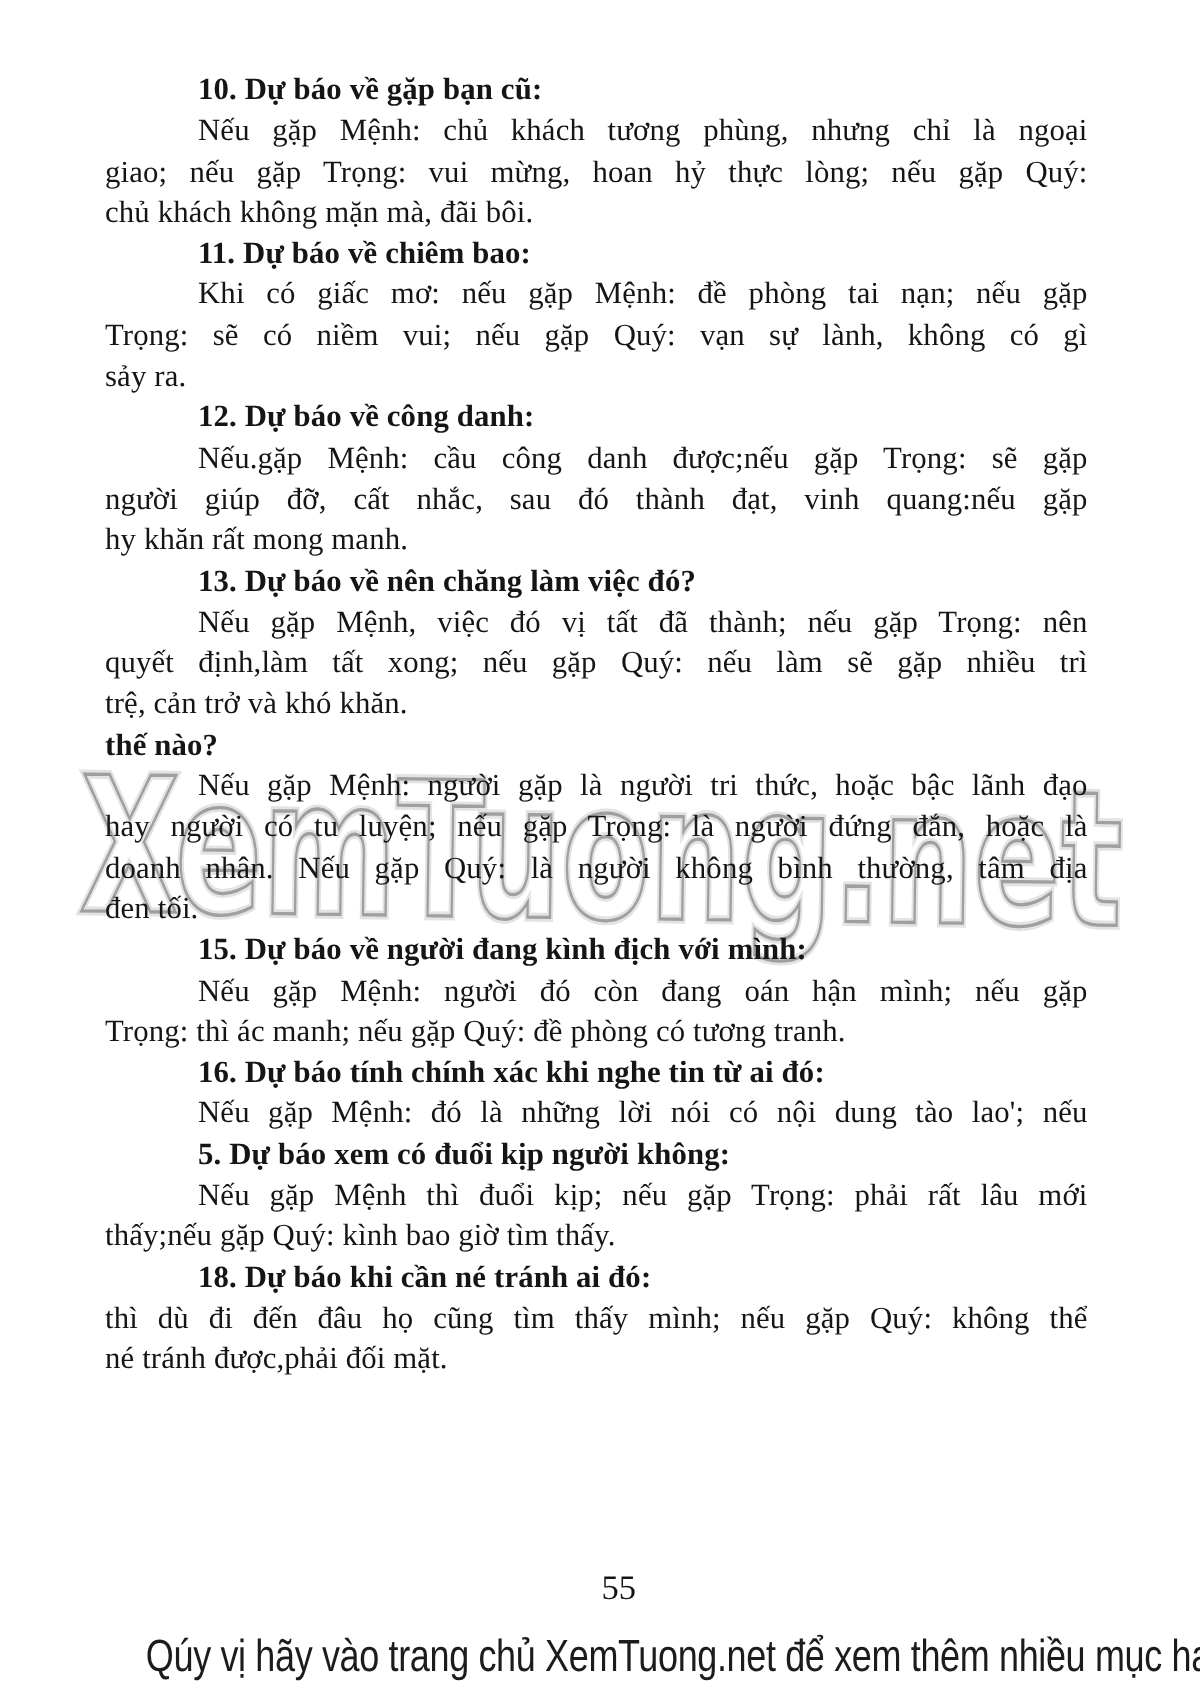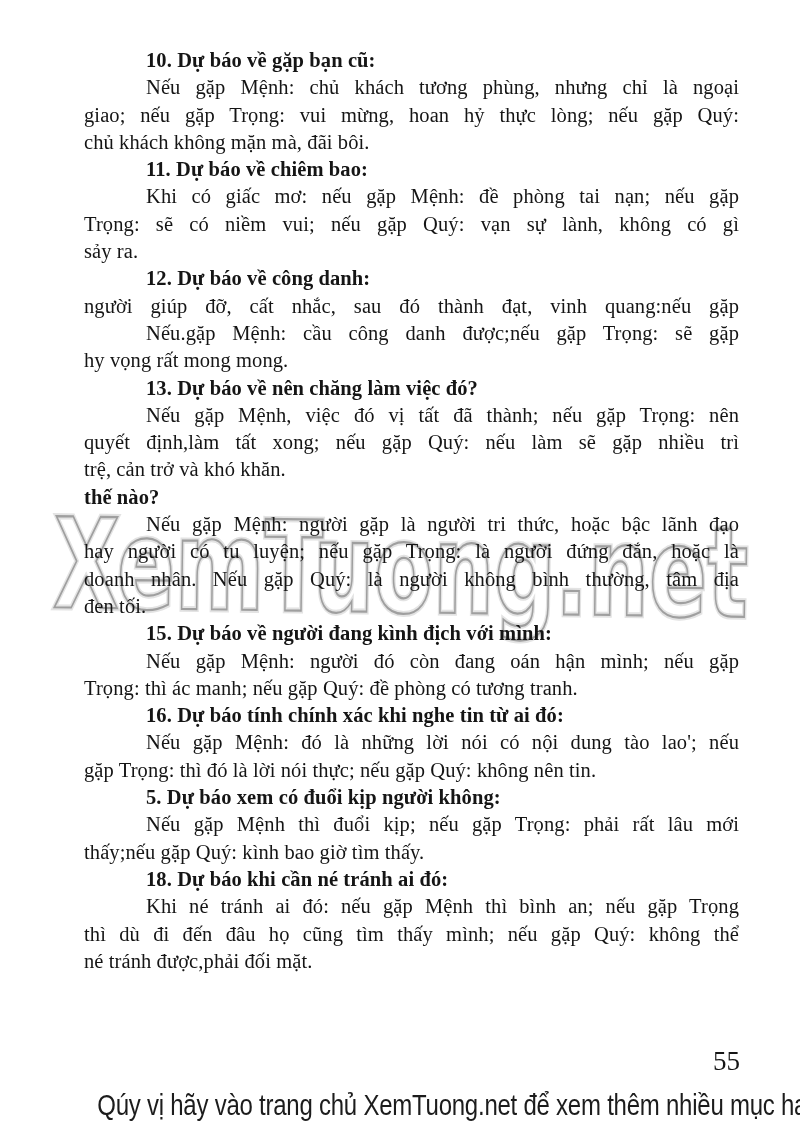--- a/index.html
+++ b/index.html
@@ -25,21 +25,21 @@
   .watermark-wrap text {
     font-family: "DejaVu Sans", sans-serif;
     font-weight: bold;
     fill: none;
   }
   .wm-back  { stroke: #e3e3e3; stroke-width: 6px; }
   .wm-front { stroke: #9f9f9f; stroke-width: 2.2px; }
   
   .content {
     position: absolute;
-    left: 84px;
+    left: 70px;
     top: 47px;
     width: 655px;
     z-index: 1;
     font-family: Liberation Serif, serif;
   }
   .line {
     height: 27.3px;
     line-height: 27.3px;
     font-size: 20.5px;
     text-align: justify;
@@ -50,22 +50,22 @@
   }
   .line.first { padding-left: 62px; }
   .line.last  { text-align-last: left; -moz-text-align-last: left; }
   .hline { font-weight: bold; }
   
   .page-number {
     position: absolute;
     left: 85px;
     top: 1046px;
     width: 655px;
-    text-align: right;
-    font-size: 27px;
+    text-align: center;
+    font-size: 23px;
     z-index: 1;
   }
   
   .footer {
     position: absolute;
     left: 0;
     top: 1088px;
     width: 800px;
     text-align: center;
     z-index: 1;
@@ -98,23 +98,23 @@
         <div class="line bline last">chủ khách không mặn mà, đãi bôi.</div>
       </section>
       <section>
         <div class="line hline first last">11. Dự báo về chiêm bao:</div>
         <div class="line bline first">Khi có giấc mơ: nếu gặp Mệnh: đề phòng tai nạn; nếu gặp</div>
         <div class="line bline">Trọng: sẽ có niềm vui; nếu gặp Quý: vạn sự lành, không có gì</div>
         <div class="line bline last">sảy ra.</div>
       </section>
       <section>
         <div class="line hline first last">12. Dự báo về công danh:</div>
+        <div class="line bline first">Nếu.gặp Mệnh: cầu công danh được;nếu gặp Trọng: sẽ gặp</div>
         <div class="line bline">người giúp đỡ, cất nhắc, sau đó thành đạt, vinh quang:nếu gặp</div>
-        <div class="line bline first">Nếu.gặp Mệnh: cầu công danh được;nếu gặp Trọng: sẽ gặp</div>
-        <div class="line bline last">hy vọng rất mong mong.</div>
+        <div class="line bline last">hy khăn rất mong manh.</div>
       </section>
       <section>
         <div class="line hline first last">13. Dự báo về nên chăng làm việc đó?</div>
         <div class="line bline first">Nếu gặp Mệnh, việc đó vị tất đã thành; nếu gặp Trọng: nên</div>
         <div class="line bline">quyết định,làm tất xong; nếu gặp Quý: nếu làm sẽ gặp nhiều trì</div>
         <div class="line bline last">trệ, cản trở và khó khăn.</div>
       </section>
       <section>
         <div class="line hline last">thế nào?</div>
         <div class="line bline first">Nếu gặp Mệnh: người gặp là người tri thức, hoặc bậc lãnh đạo</div>
@@ -123,30 +123,28 @@
         <div class="line bline last">đen tối.</div>
       </section>
       <section>
         <div class="line hline first last">15. Dự báo về người đang kình địch với mình:</div>
         <div class="line bline first">Nếu gặp Mệnh: người đó còn đang oán hận mình; nếu gặp</div>
         <div class="line bline last">Trọng: thì ác manh; nếu gặp Quý: đề phòng có tương tranh.</div>
       </section>
       <section>
         <div class="line hline first last">16. Dự báo tính chính xác khi nghe tin từ ai đó:</div>
         <div class="line bline first">Nếu gặp Mệnh: đó là những lời nói có nội dung tào lao'; nếu</div>
-        <div class="line bline last">gặp Trọng: thì đó là lời nói thực; nếu gặp Quý: không nên tin.</div>
       </section>
       <section>
         <div class="line hline first last">5. Dự báo xem có đuổi kịp người không:</div>
         <div class="line bline first">Nếu gặp Mệnh thì đuổi kịp; nếu gặp Trọng: phải rất lâu mới</div>
         <div class="line bline last">thấy;nếu gặp Quý: kình bao giờ tìm thấy.</div>
       </section>
       <section>
         <div class="line hline first last">18. Dự báo khi cần né tránh ai đó:</div>
-        <div class="line bline first">Khi né tránh ai đó: nếu gặp Mệnh thì bình an; nếu gặp Trọng</div>
         <div class="line bline">thì dù đi đến đâu họ cũng tìm thấy mình; nếu gặp Quý: không thể</div>
         <div class="line bline last">né tránh được,phải đối mặt.</div>
       </section>
     </main>
 
   <div class="page-number">55</div>
 
   <footer class="footer">
     <span class="footer-inner">Qúy vị hãy vào trang chủ XemTuong.net để xem thêm nhiều mục hay khác</span>
   </footer>

